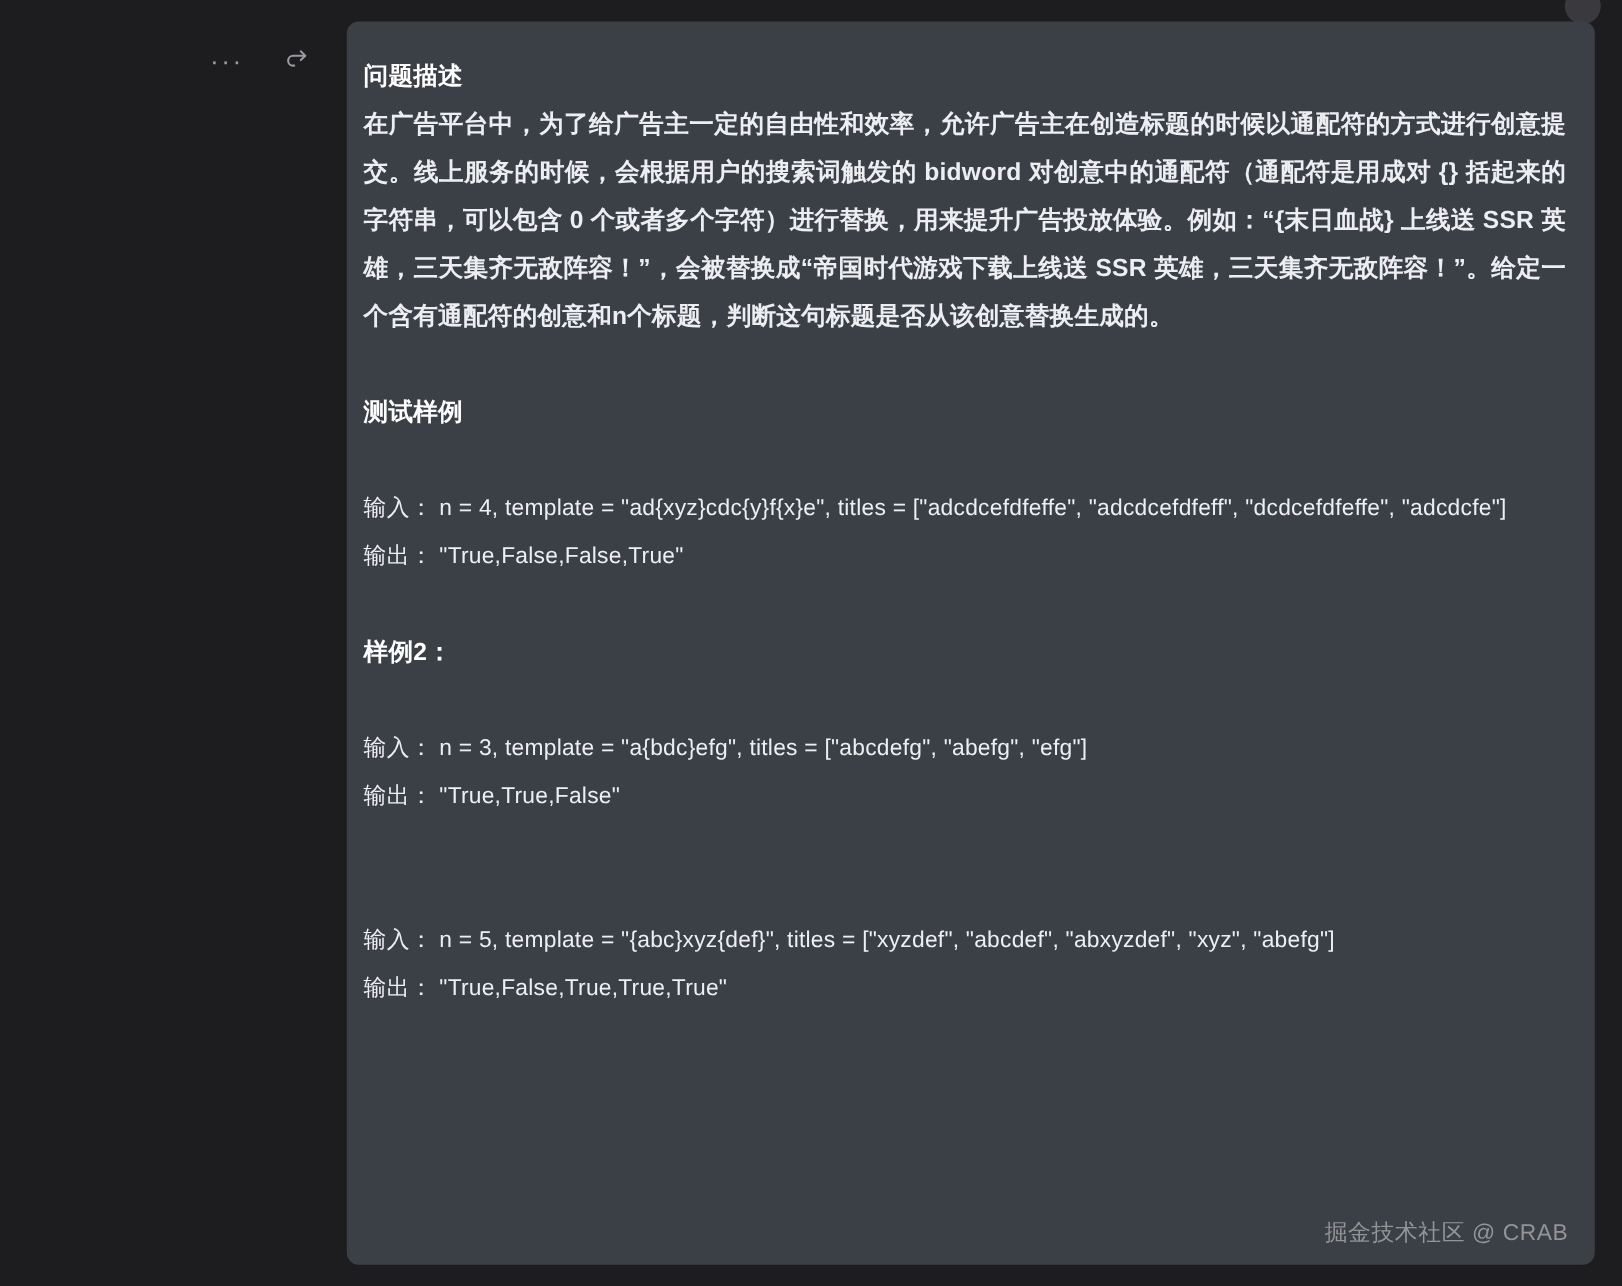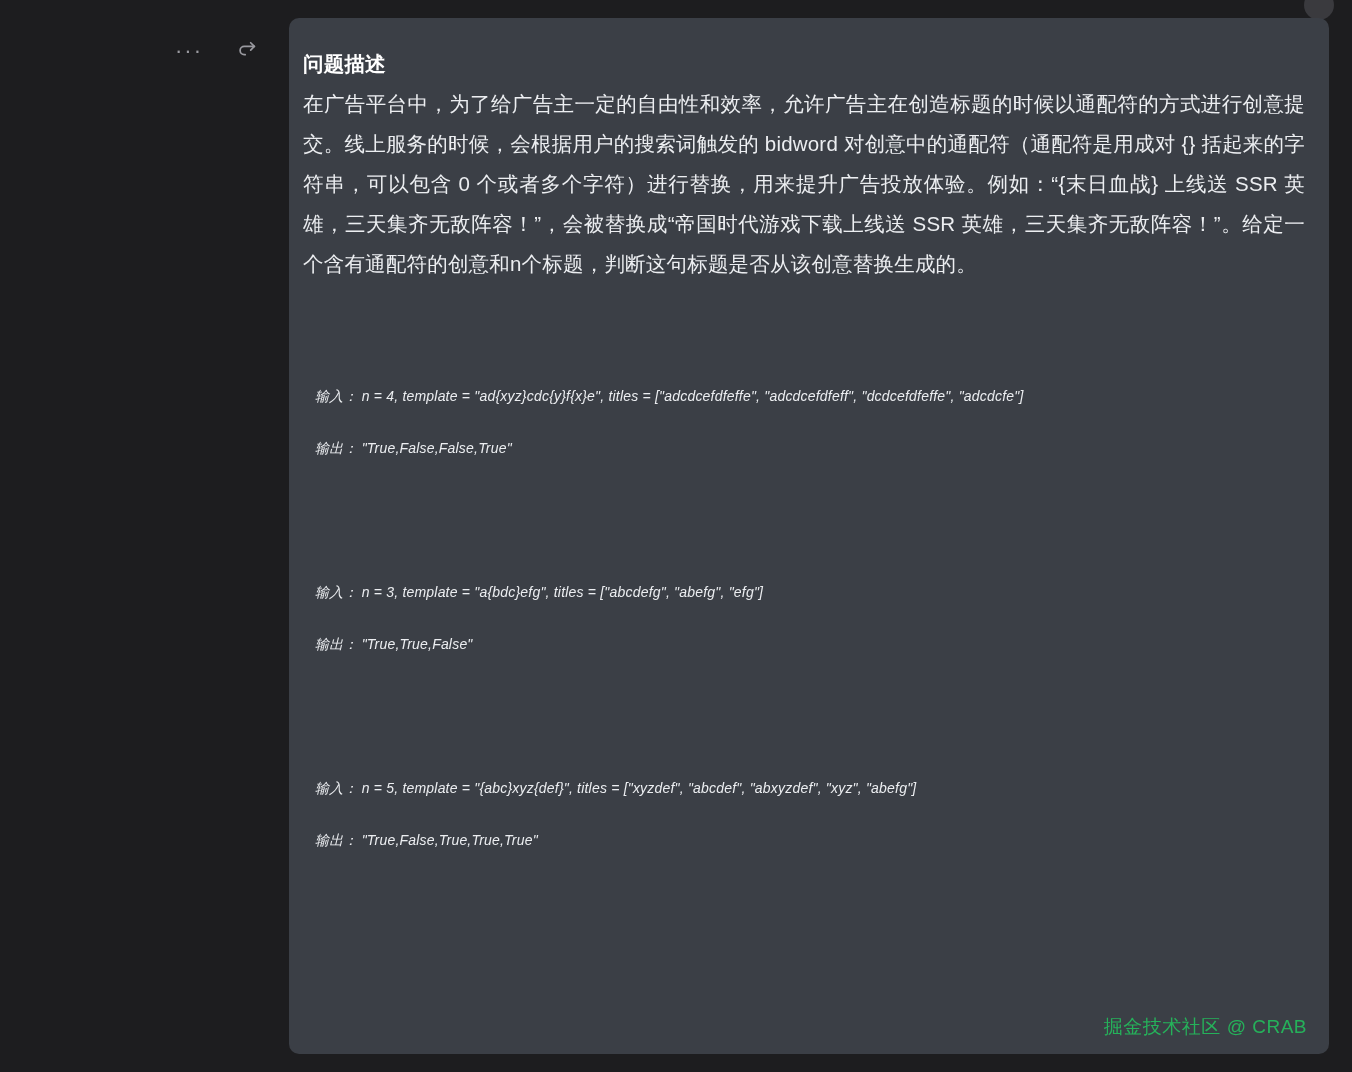--- a/index.html
+++ b/index.html
@@ -81,38 +81,38 @@
     font-size: 20.5px;
     line-height: 40px;
     color: #ffffff;
   }
 
   .para {
     font-size: 20.5px;
     line-height: 40px;
     text-align: justify;
     margin: 0;
+    font-weight: bold;
   }
 
   .spacer { height: 40px; }
 
   .line {
-    font-size: 14px;
+    font-size: 19px;
     line-height: 40px;
-    margin: 12px;
+    margin: 0;
     word-break: break-word;
-    font-style: italic;
   }
 
   .watermark {
     position: absolute;
     right: 22px;
     bottom: 14px;
     font-size: 19px;
-    color: #22c55e;
+    color: #a3a3a3;
     opacity: .85;
     letter-spacing: .5px;
   }
 </style>
 </head>
 <body>
 
 <div class="screen">
 
   <div class="avatar"></div>
@@ -129,27 +129,29 @@
 
   <div class="bubble">
     <div class="content">
 
       <div class="section-title">问题描述</div>
 
       <p class="para">在广告平台中，为了给广告主一定的自由性和效率，允许广告主在创造标题的时候以通配符的方式进行创意提交。线上服务的时候，会根据用户的搜索词触发的 bidword 对创意中的通配符（通配符是用成对 {} 括起来的字符串，可以包含 0 个或者多个字符）进行替换，用来提升广告投放体验。例如：“{末日血战} 上线送 SSR 英雄，三天集齐无敌阵容！”，会被替换成“帝国时代游戏下载上线送 SSR 英雄，三天集齐无敌阵容！”。给定一个含有通配符的创意和n个标题，判断这句标题是否从该创意替换生成的。</p>
 
       <div class="spacer"></div>
 
+      <div class="section-title">测试样例</div>
 
       <div class="spacer"></div>
       <p class="line">输入： n = 4, template = "ad{xyz}cdc{y}f{x}e", titles = ["adcdcefdfeffe", "adcdcefdfeff", "dcdcefdfeffe", "adcdcfe"]</p>
       <p class="line">输出： "True,False,False,True"</p>
 
       <div class="spacer"></div>
 
+      <div class="section-title">样例2：</div>
       <div class="spacer"></div>
       <p class="line">输入： n = 3, template = "a{bdc}efg", titles = ["abcdefg", "abefg", "efg"]</p>
       <p class="line">输出： "True,True,False"</p>
 
       <div class="spacer"></div>
 
       <div class="spacer"></div>
       <p class="line">输入： n = 5, template = "{abc}xyz{def}", titles = ["xyzdef", "abcdef", "abxyzdef", "xyz", "abefg"]</p>
       <p class="line">输出： "True,False,True,True,True"</p>
 

